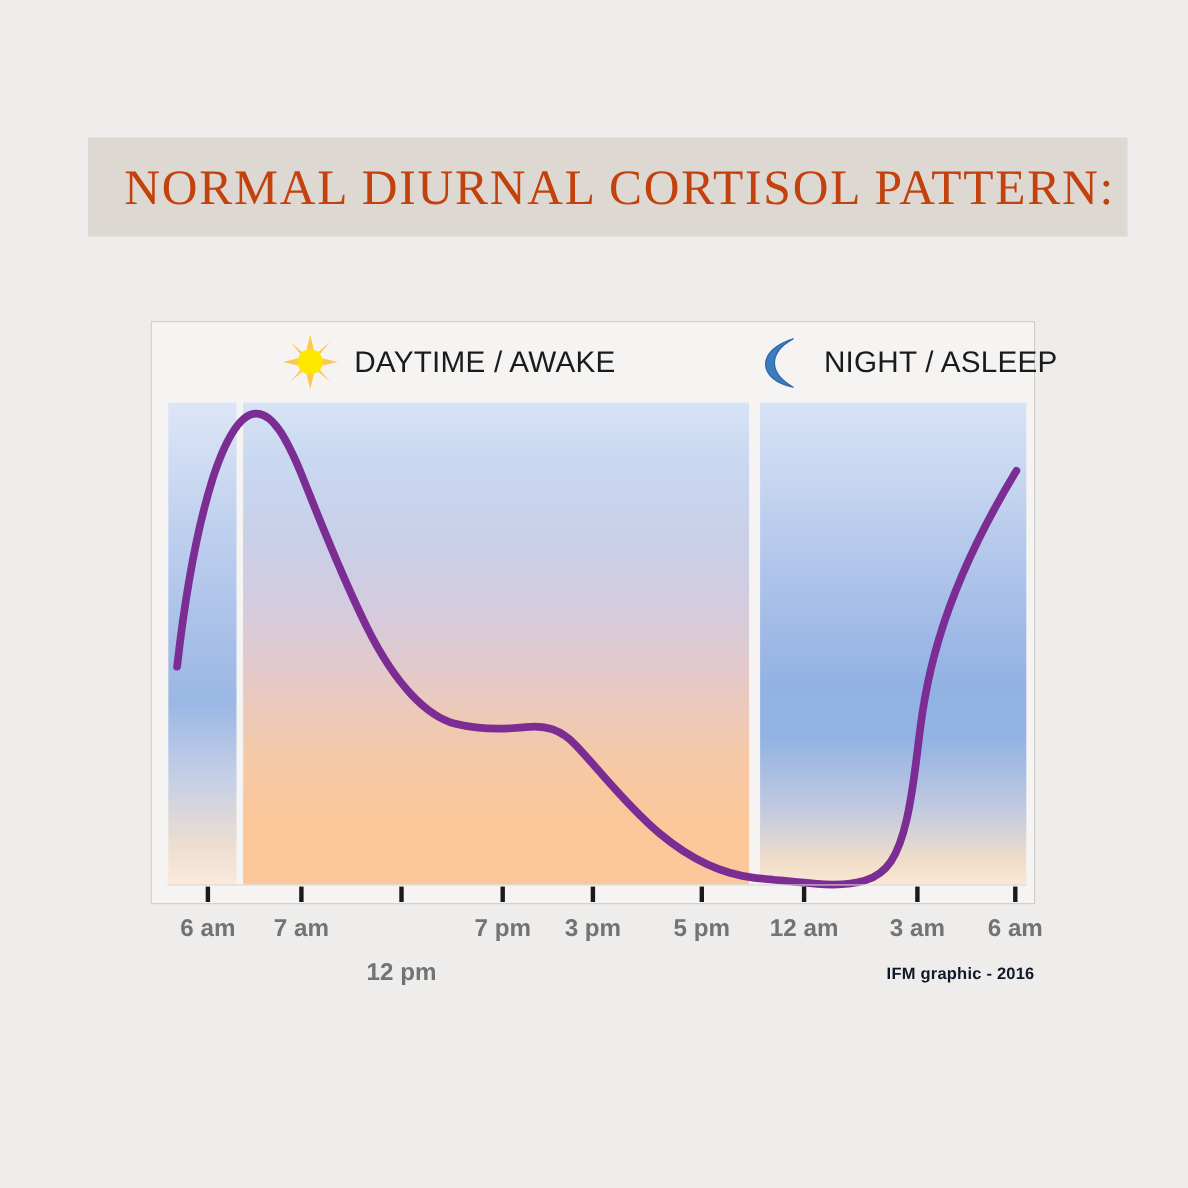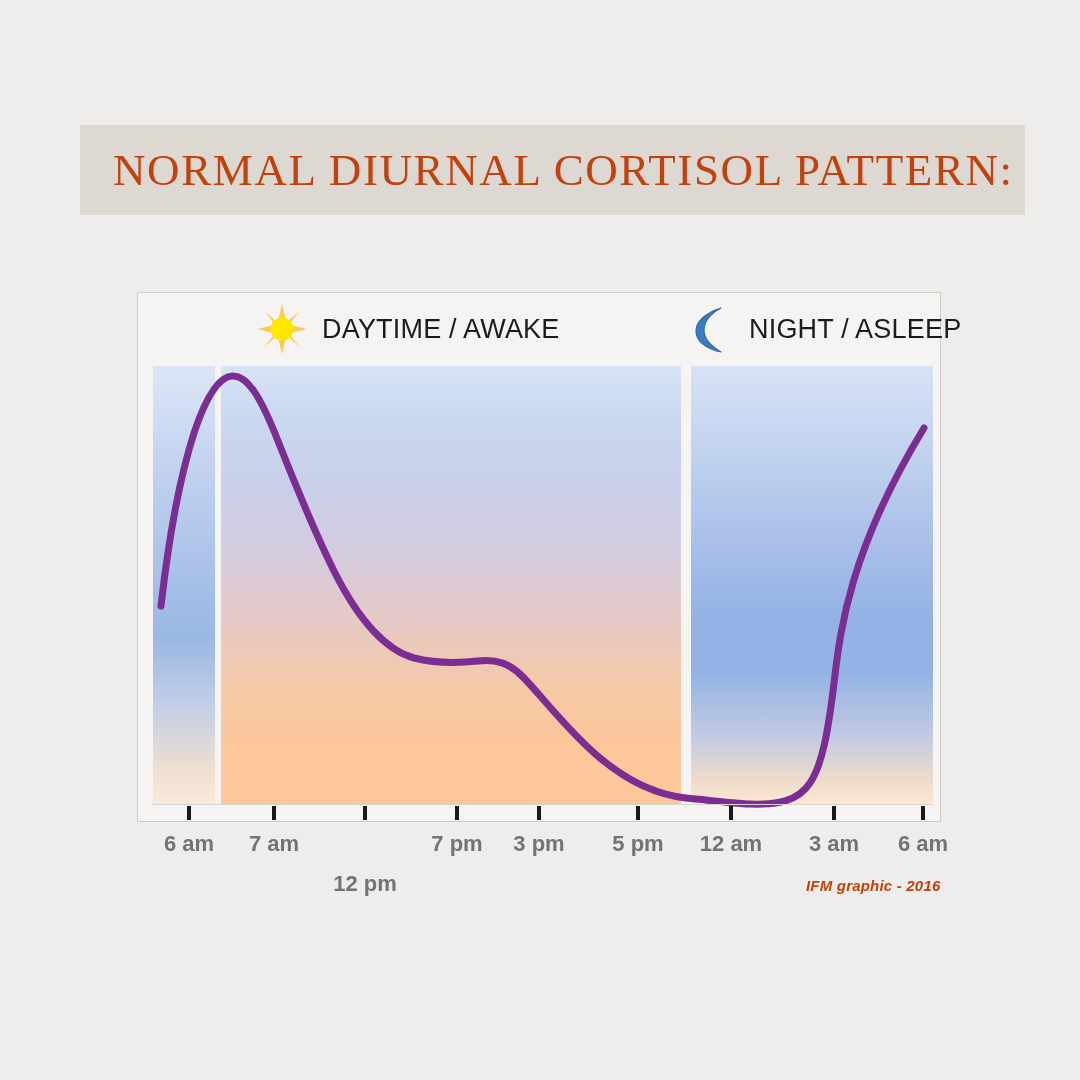--- a/index.html
+++ b/index.html
@@ -161,23 +161,22 @@
     transform: translateX(-50%);
     white-space: nowrap;
   }
 
   
   #credit {
     position: absolute;
     left: 806px;
     top: 877px;
     font-size: 15px;
-    font-style: italic;
     font-weight: bold;
-    color: #c2410c;
+    color: #0f172a;
     letter-spacing: 0.2px;
     white-space: nowrap;
   }
 </style>
 </head>
 <body>
 
 <div id="title-band">
   <div id="title-text">NORMAL DIURNAL CORTISOL PATTERN:</div>
 </div>

